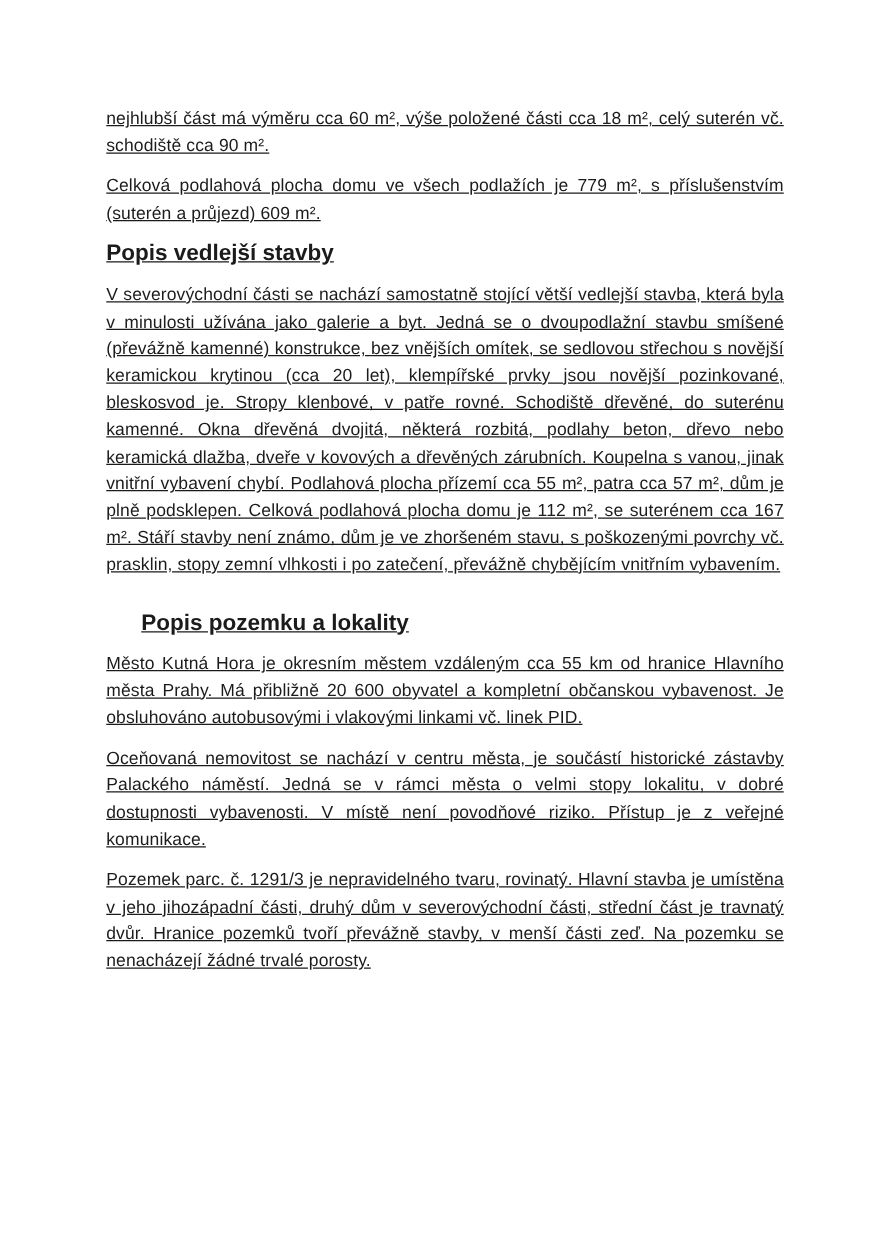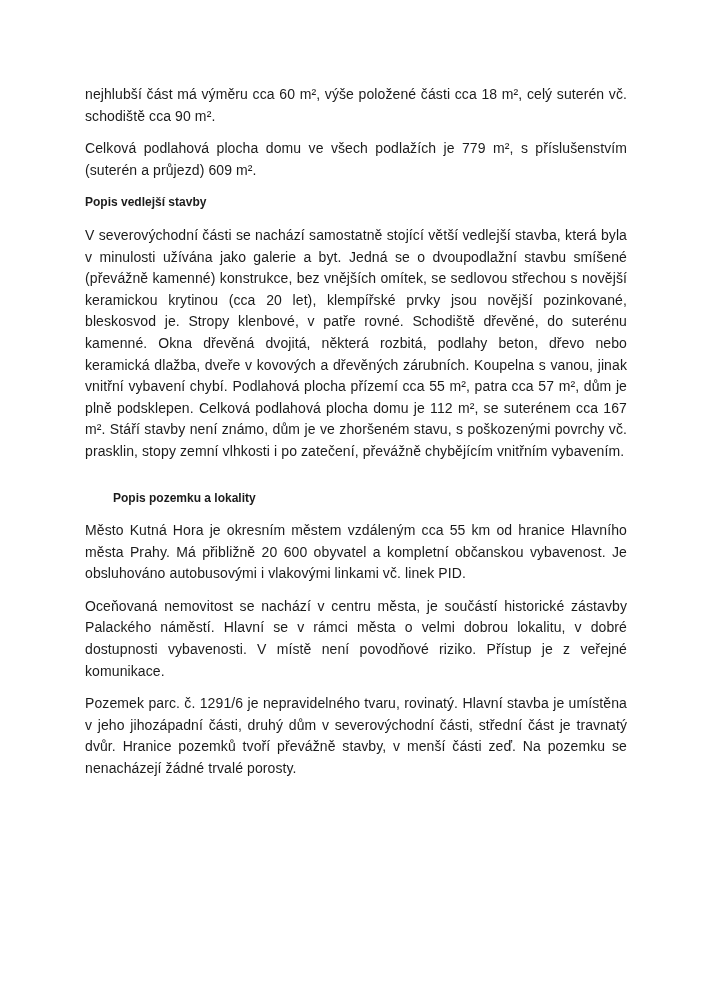--- a/index.html
+++ b/index.html
@@ -15,32 +15,33 @@
     background: #ffffff;
     overflow: hidden;
     font-family: "Liberation Sans", "DejaVu Sans", sans-serif;
     color: #1b1b1b;
   }
   .content {
     position: absolute;
     top: 84px;
     left: 85px;
     right: 80px;
+    text-decoration: underline;
   }
   .para {
     margin: 0 0 11px 0;
     font-size: 14px;
     line-height: 21.6px;
     text-align: justify;
     text-justify: inter-word;
     letter-spacing: 0.1px;
   }
   .heading {
     margin: 0 0 11px 0;
-    font-size: 12px;
+    font-size: 18px;
     line-height: 21.6px;
     font-weight: bold;
     text-align: left;
   }
   .section-space {
     margin-top: 25px;
     padding-left: 28px;
   }
 </style>
 </head>
@@ -54,19 +55,19 @@
     <p class="para">Celková podlahová plocha domu ve všech podlažích je 779 m², s příslušenstvím (suterén a průjezd) 609 m².</p>
 
     <h2 class="heading">Popis vedlejší stavby</h2>
 
     <p class="para">V severovýchodní části se nachází samostatně stojící větší vedlejší stavba, která byla v minulosti užívána jako galerie a byt. Jedná se o dvoupodlažní stavbu smíšené (převážně kamenné) konstrukce, bez vnějších omítek, se sedlovou střechou s novější keramickou krytinou (cca 20 let), klempířské prvky jsou novější pozinkované, bleskosvod je. Stropy klenbové, v patře rovné. Schodiště dřevěné, do suterénu kamenné. Okna dřevěná dvojitá, některá rozbitá, podlahy beton, dřevo nebo keramická dlažba, dveře v kovových a dřevěných zárubních. Koupelna s vanou, jinak vnitřní vybavení chybí. Podlahová plocha přízemí cca 55 m², patra cca 57 m², dům je plně podsklepen. Celková podlahová plocha domu je 112 m², se suterénem cca 167 m². Stáří stavby není známo, dům je ve zhoršeném stavu, s poškozenými povrchy vč. prasklin, stopy zemní vlhkosti i po zatečení, převážně chybějícím vnitřním vybavením.</p>
 
     <h2 class="heading section-space">Popis pozemku a lokality</h2>
 
     <p class="para">Město Kutná Hora je okresním městem vzdáleným cca 55 km od hranice Hlavního města Prahy. Má přibližně 20 600 obyvatel a kompletní občanskou vybavenost. Je obsluhováno autobusovými i vlakovými linkami vč. linek PID.</p>
 
-    <p class="para">Oceňovaná nemovitost se nachází v centru města, je součástí historické zástavby Palackého náměstí. Hlavní se v rámci města o velmi dobrou lokalitu, v dobré dostupnosti vybavenosti. V místě není povodňové riziko. Přístup je z veřejné komunikace.</p>
+    <p class="para">Oceňovaná nemovitost se nachází v centru města, je součástí historické zástavby Palackého náměstí. Jedná se v rámci města o velmi stopy lokalitu, v dobré dostupnosti vybavenosti. V místě není povodňové riziko. Přístup je z veřejné komunikace.</p>
 
-    <p class="para">Pozemek parc. č. 1291/6 je nepravidelného tvaru, rovinatý. Hlavní stavba je umístěna v jeho jihozápadní části, druhý dům v severovýchodní části, střední část je travnatý dvůr. Hranice pozemků tvoří převážně stavby, v menší části zeď. Na pozemku se nenacházejí žádné trvalé porosty.</p>
+    <p class="para">Pozemek parc. č. 1291/3 je nepravidelného tvaru, rovinatý. Hlavní stavba je umístěna v jeho jihozápadní části, druhý dům v severovýchodní části, střední část je travnatý dvůr. Hranice pozemků tvoří převážně stavby, v menší části zeď. Na pozemku se nenacházejí žádné trvalé porosty.</p>
 
 
   </div>
 </div>
 
 </body></html>

